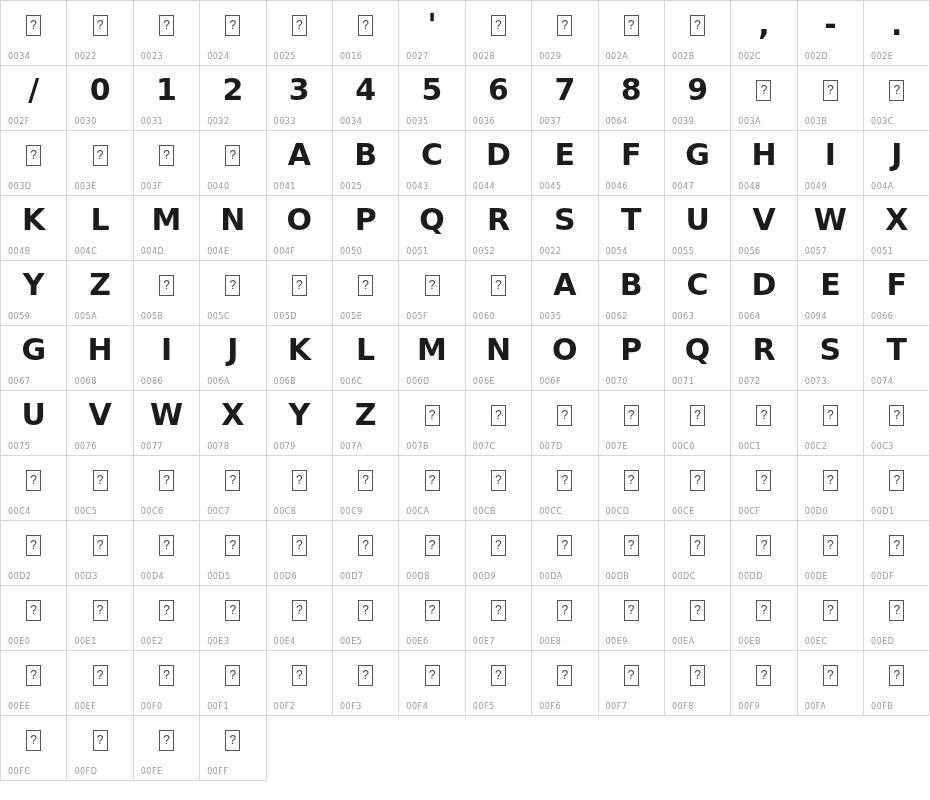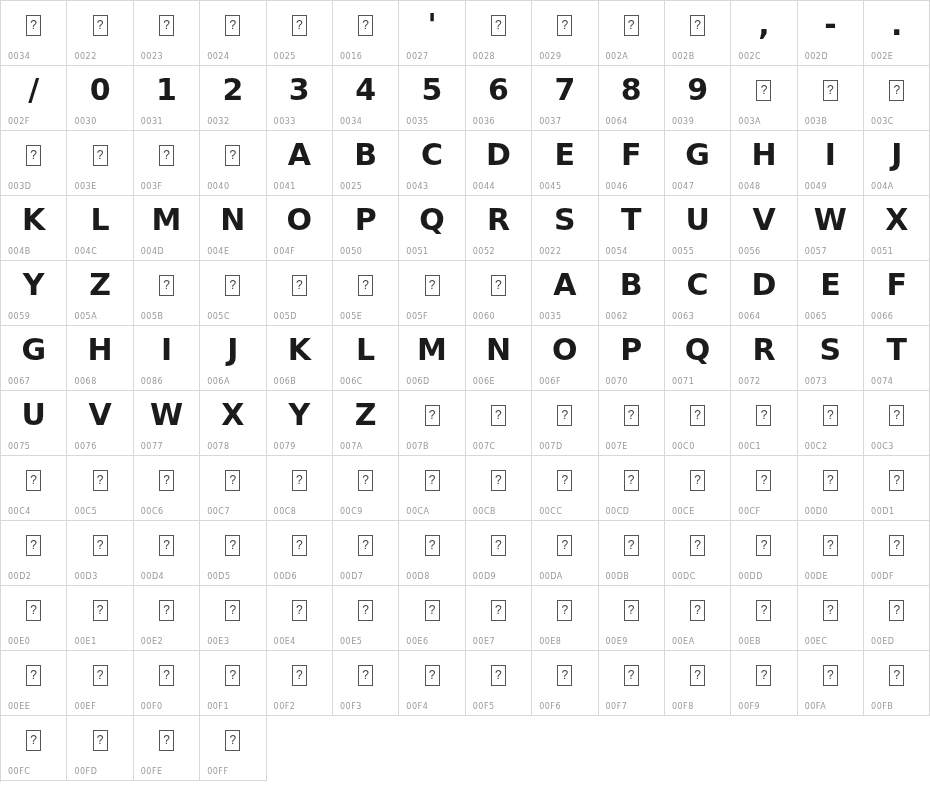--- a/index.html
+++ b/index.html
@@ -395,21 +395,21 @@
     <div class="cell">
       <div class="glyph">C</div>
       <div class="code">0063</div>
     </div>
     <div class="cell">
       <div class="glyph">D</div>
       <div class="code">0064</div>
     </div>
     <div class="cell">
       <div class="glyph">E</div>
-      <div class="code">0065</div>
+      <div class="code">0094</div>
     </div>
     <div class="cell">
       <div class="glyph">F</div>
       <div class="code">0066</div>
     </div>
     <div class="cell">
       <div class="glyph">G</div>
       <div class="code">0067</div>
     </div>
     <div class="cell">

